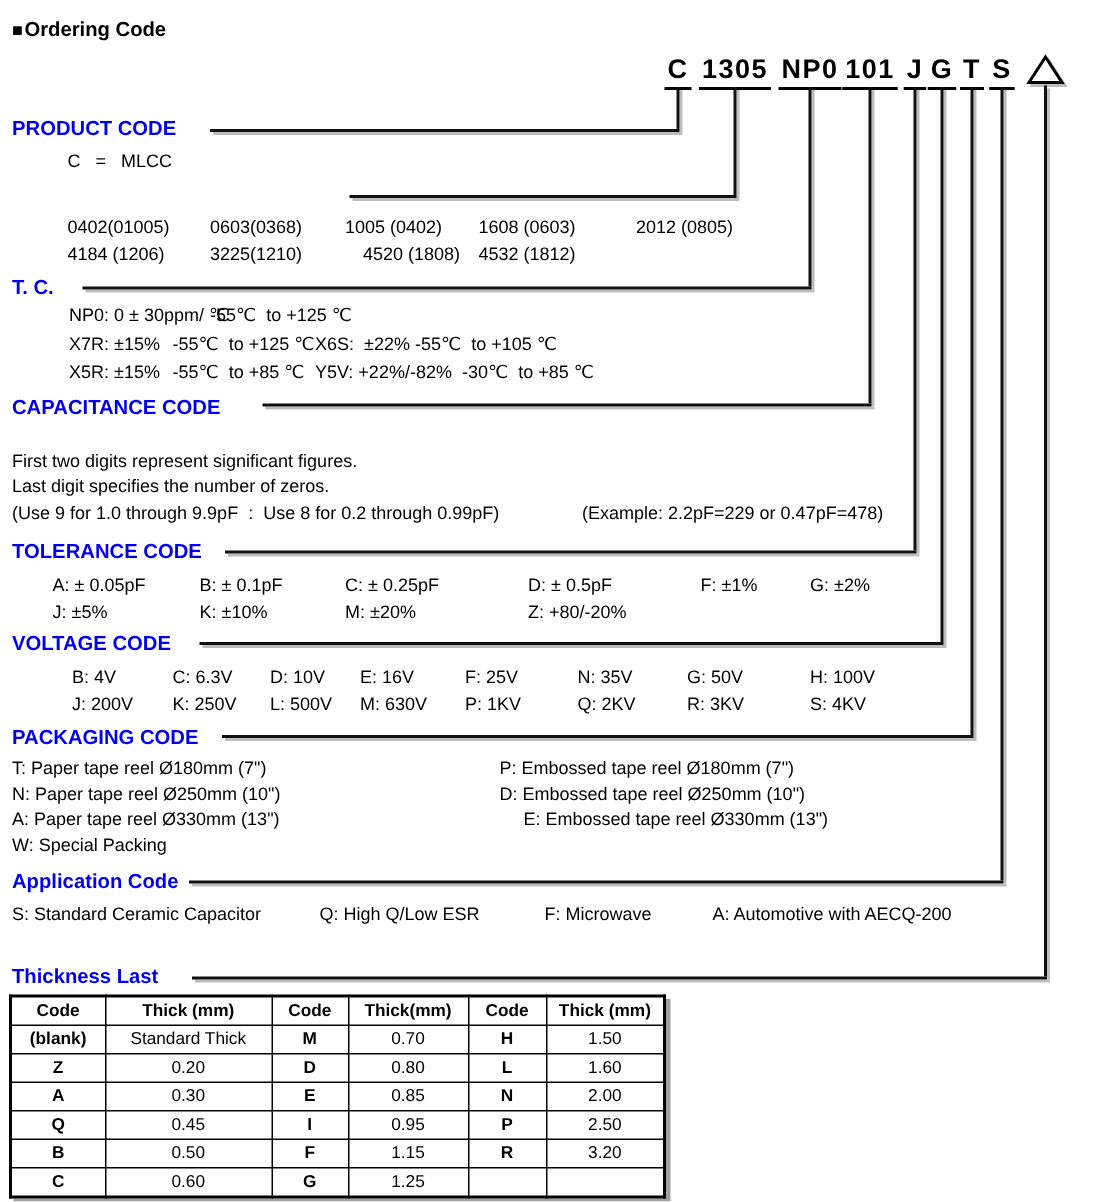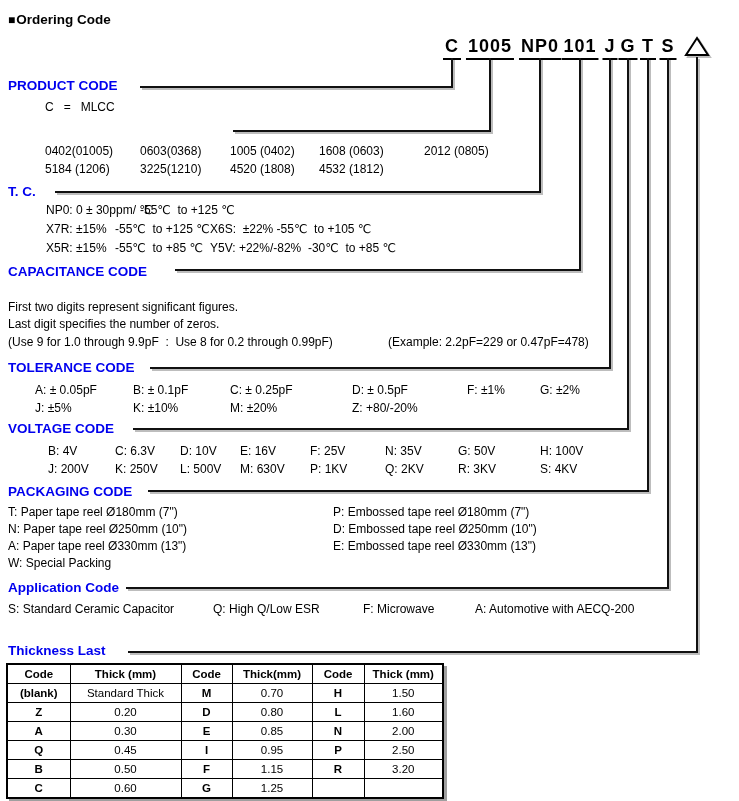--- a/index.html
+++ b/index.html
@@ -26,21 +26,21 @@
 <body>
 
 <div class="canvas">
 
   <div class="title-row">
     <span class="sq">■</span>
     <span>Ordering Code</span>
   </div>
 
   <span class="seg" style="left:452px">C</span>
-  <span class="seg" style="left:490px">1005</span>
+  <span class="seg" style="left:490px">1305</span>
   <span class="seg" style="left:540px">NP0</span>
   <span class="seg" style="left:580px">101</span>
   <span class="seg" style="left:610px">J</span>
   <span class="seg" style="left:628px">G</span>
   <span class="seg" style="left:648px">T</span>
   <span class="seg" style="left:668px">S</span>
   <svg class="tri" width="26" height="21">
     <polygon points="13,2 24,19 2,19" fill="#ffffff" stroke="#000000" stroke-width="2"></polygon>
   </svg>
 
@@ -65,23 +65,23 @@
   <div class="hl" style="left:128px;top:651px;width:570px"></div>
 
   <span class="h" style="left:8px;top:78px">PRODUCT CODE</span>
   <span class="t" style="left:45px;top:100px">C   =   MLCC</span>
 
   <span class="t" style="left:45px;top:144px">0402(01005)</span>
   <span class="t" style="left:140px;top:144px">0603(0368)</span>
   <span class="t" style="left:230px;top:144px">1005 (0402)</span>
   <span class="t" style="left:319px;top:144px">1608 (0603)</span>
   <span class="t" style="left:424px;top:144px">2012 (0805)</span>
-  <span class="t" style="left:45px;top:162px">5184 (1206)</span>
+  <span class="t" style="left:45px;top:162px">4184 (1206)</span>
   <span class="t" style="left:140px;top:162px">3225(1210)</span>
-  <span class="t" style="left:230px;top:162px">4520 (1808)</span>
+  <span class="t" style="left:242px;top:162px">4520 (1808)</span>
   <span class="t" style="left:319px;top:162px">4532 (1812)</span>
 
   <span class="h" style="left:8px;top:184px">T. C.</span>
   <span class="t" style="left:46px;top:203px">NP0: 0 ± 30ppm/ ℃</span>
   <span class="t" style="left:140px;top:203px">-55℃  to +125 ℃</span>
   <span class="t" style="left:46px;top:222px">X7R: ±15%</span>
   <span class="t" style="left:115px;top:222px">-55℃  to +125 ℃</span>
   <span class="t" style="left:210px;top:222px">X6S:  ±22% -55℃  to +105 ℃</span>
   <span class="t" style="left:46px;top:241px">X5R: ±15%</span>
   <span class="t" style="left:115px;top:241px">-55℃  to +85 ℃</span>
@@ -123,21 +123,21 @@
   <span class="t" style="left:458px;top:462px">R: 3KV</span>
   <span class="t" style="left:540px;top:462px">S: 4KV</span>
 
   <span class="h" style="left:8px;top:484px">PACKAGING CODE</span>
   <span class="t" style="left:8px;top:505px">T: Paper tape reel Ø180mm (7")</span>
   <span class="t" style="left:8px;top:522px">N: Paper tape reel Ø250mm (10")</span>
   <span class="t" style="left:8px;top:539px">A: Paper tape reel Ø330mm (13")</span>
   <span class="t" style="left:8px;top:556px">W: Special Packing</span>
   <span class="t" style="left:333px;top:505px">P: Embossed tape reel Ø180mm (7")</span>
   <span class="t" style="left:333px;top:522px">D: Embossed tape reel Ø250mm (10")</span>
-  <span class="t" style="left:333px;top:539px">E: Embossed tape reel Ø330mm (13")</span>
+  <span class="t" style="left:349px;top:539px">E: Embossed tape reel Ø330mm (13")</span>
 
   <span class="h" style="left:8px;top:580px">Application Code</span>
   <span class="t" style="left:8px;top:602px">S: Standard Ceramic Capacitor</span>
   <span class="t" style="left:213px;top:602px">Q: High Q/Low ESR</span>
   <span class="t" style="left:363px;top:602px">F: Microwave</span>
   <span class="t" style="left:475px;top:602px">A: Automotive with AECQ-200</span>
 
   <span class="h" style="left:8px;top:643px">Thickness Last</span>
 
   <table class="thick">

